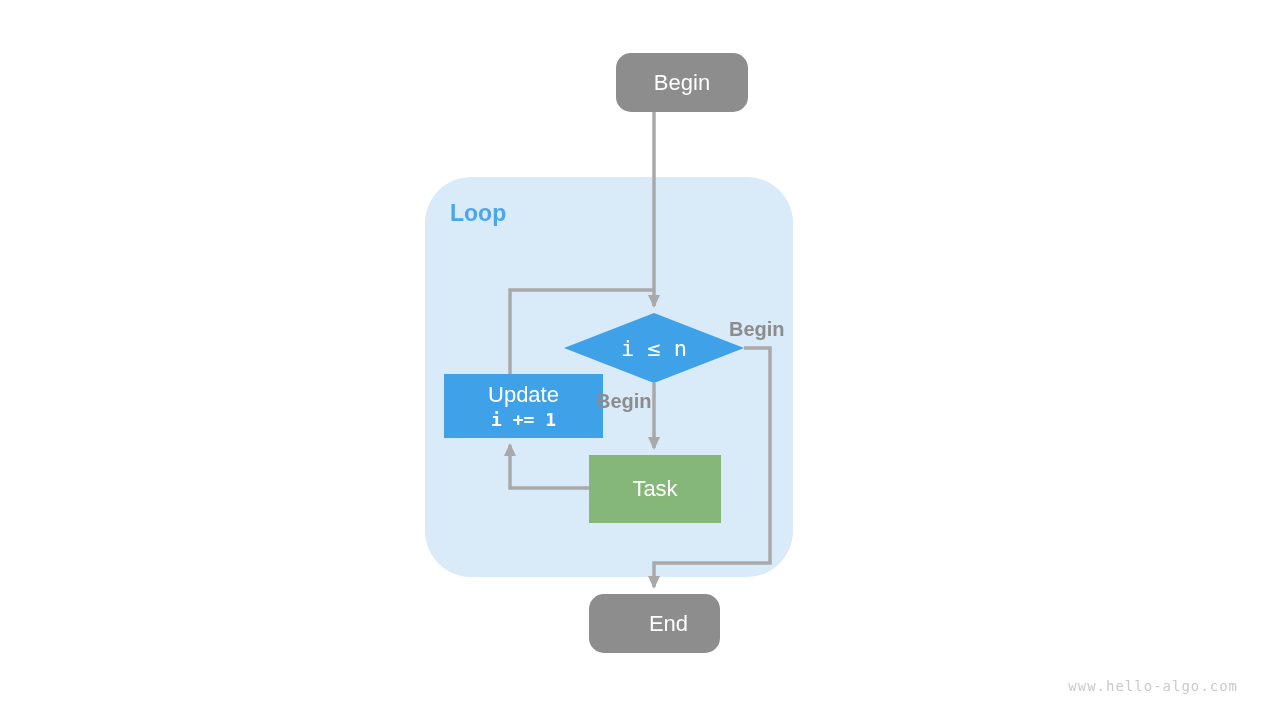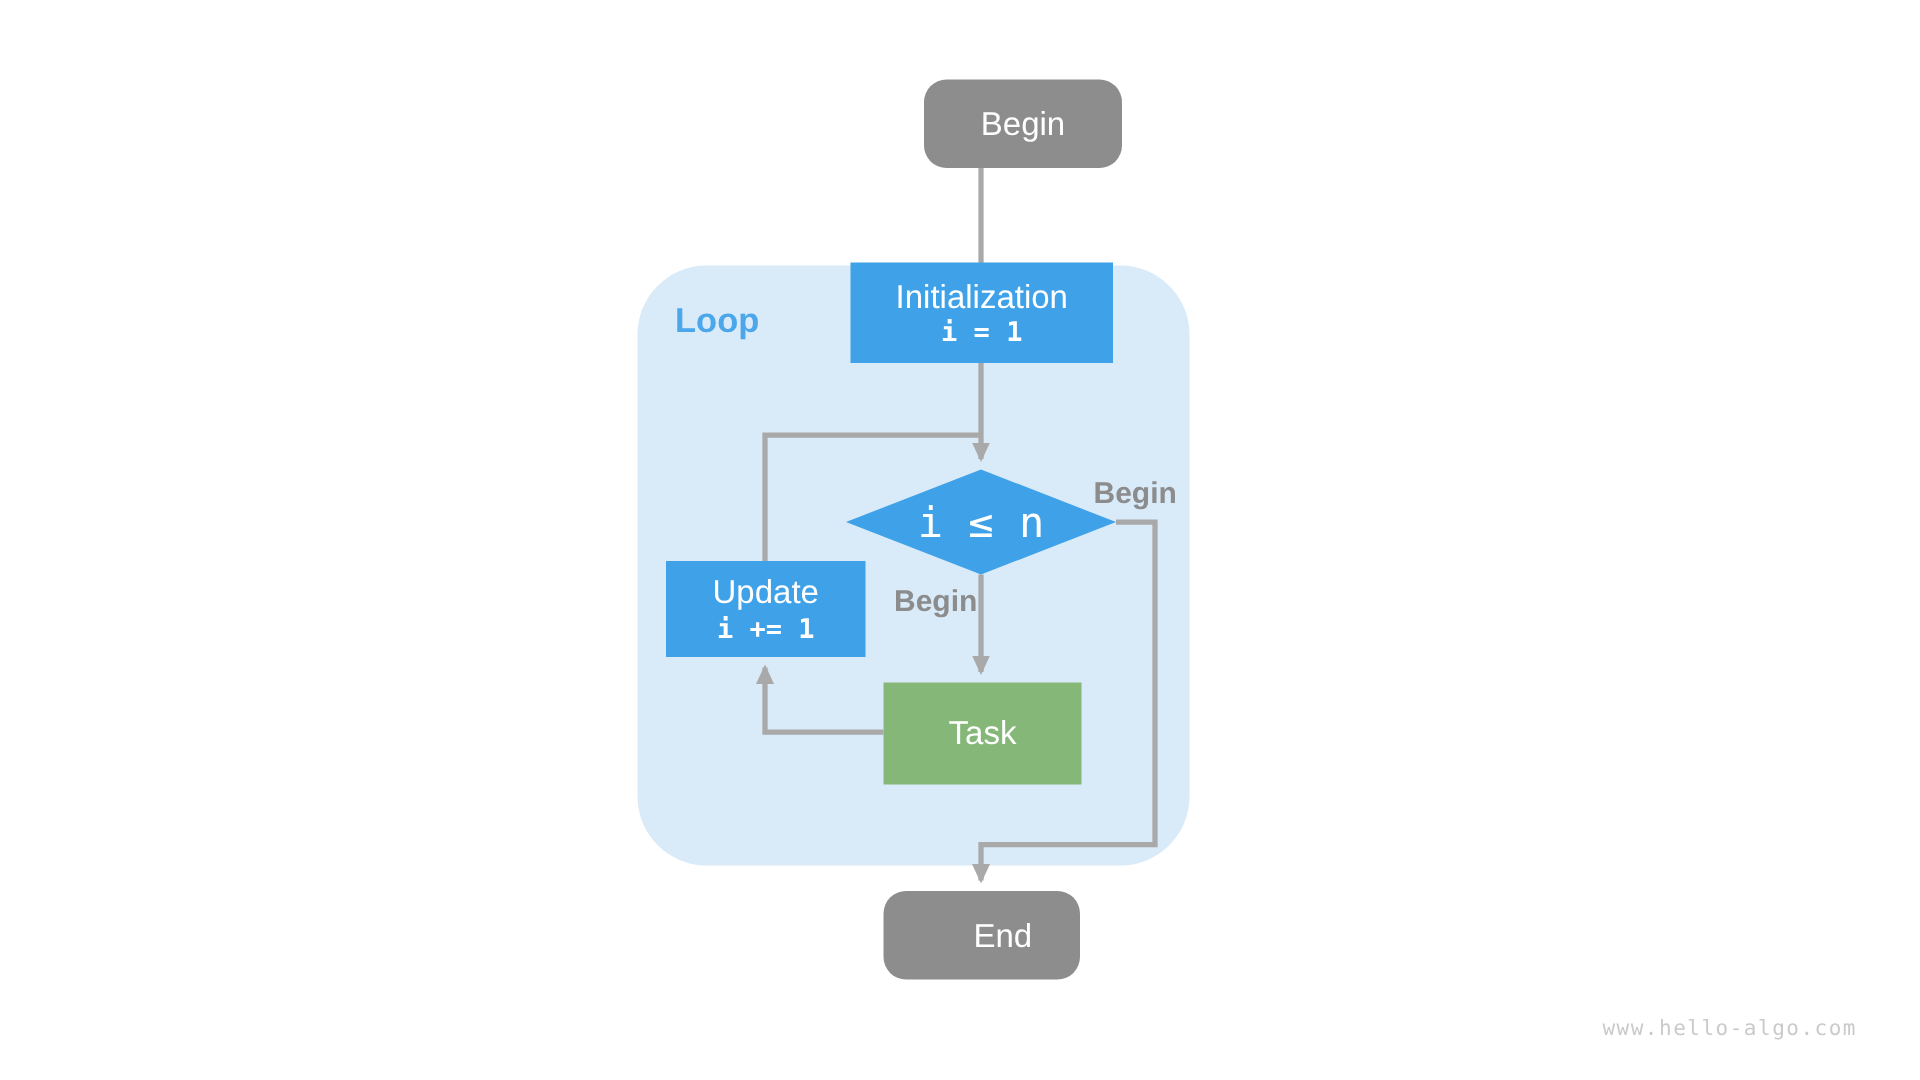--- a/index.html
+++ b/index.html
@@ -74,23 +74,23 @@
   .process { background: var(--color-blue_node); }
   .task { background: var(--color-green_node); }
   .node-begin { left: 588px; top: 53px; width: 132px; height: 59px; margin-left: 28px; }
   .node-init  { left: 567px; top: 175px; width: 175px; height: 67px; }
   .node-cond-label {
     position: absolute;
     left: 564px; top: 313px; width: 180px; height: 70px;
     display: flex; align-items: center; justify-content: center;
     color: var(--color-node_text);
     font-family: "DejaVu Sans Mono", monospace;
-    font-size: 28px;
+    font-size: 22px;
   }
-  .node-update { left: 444px; top: 374px; width: 133px; height: 64px; }
+  .node-update { left: 444px; top: 374px; width: 159px; height: 64px; }
   .node-task   { left: 589px; top: 455px; width: 132px; height: 68px; }
   .node-end    { left: 589px; top: 594px; width: 131px; height: 59px; padding-left: 28px; }
   .edge-label {
     position: absolute;
     font-size: 20px;
     font-weight: bold;
     color: var(--color-edge_label);
   }
   .label-true  { left: 596px; top: 390px; }
   .label-false { left: 729px; top: 318px; }
@@ -123,24 +123,20 @@
     <path class="edge" d="M654 383 L654 448" marker-end="url(#arrow)"></path>
     <path class="edge" d="M744 348 L770 348 L770 563 L654 563 L654 587" marker-end="url(#arrow)"></path>
     <path class="edge" d="M589 488 L510 488 L510 445" marker-end="url(#arrow)"></path>
     <polygon class="diamond" points="654,313 744,348 654,383 564,348"></polygon>
   </svg>
 
   <div class="node terminal node-begin">
     <span class="title">Begin</span>
   </div>
 
-  <div class="node process node-init">
-    <span class="title">Initialization</span>
-    <span class="code">i = 1</span>
-  </div>
 
   <div class="node-cond-label">i ≤ n</div>
 
   <div class="node process node-update">
     <span class="title">Update</span>
     <span class="code">i += 1</span>
   </div>
 
   <div class="node task node-task">
     <span class="title">Task</span>

